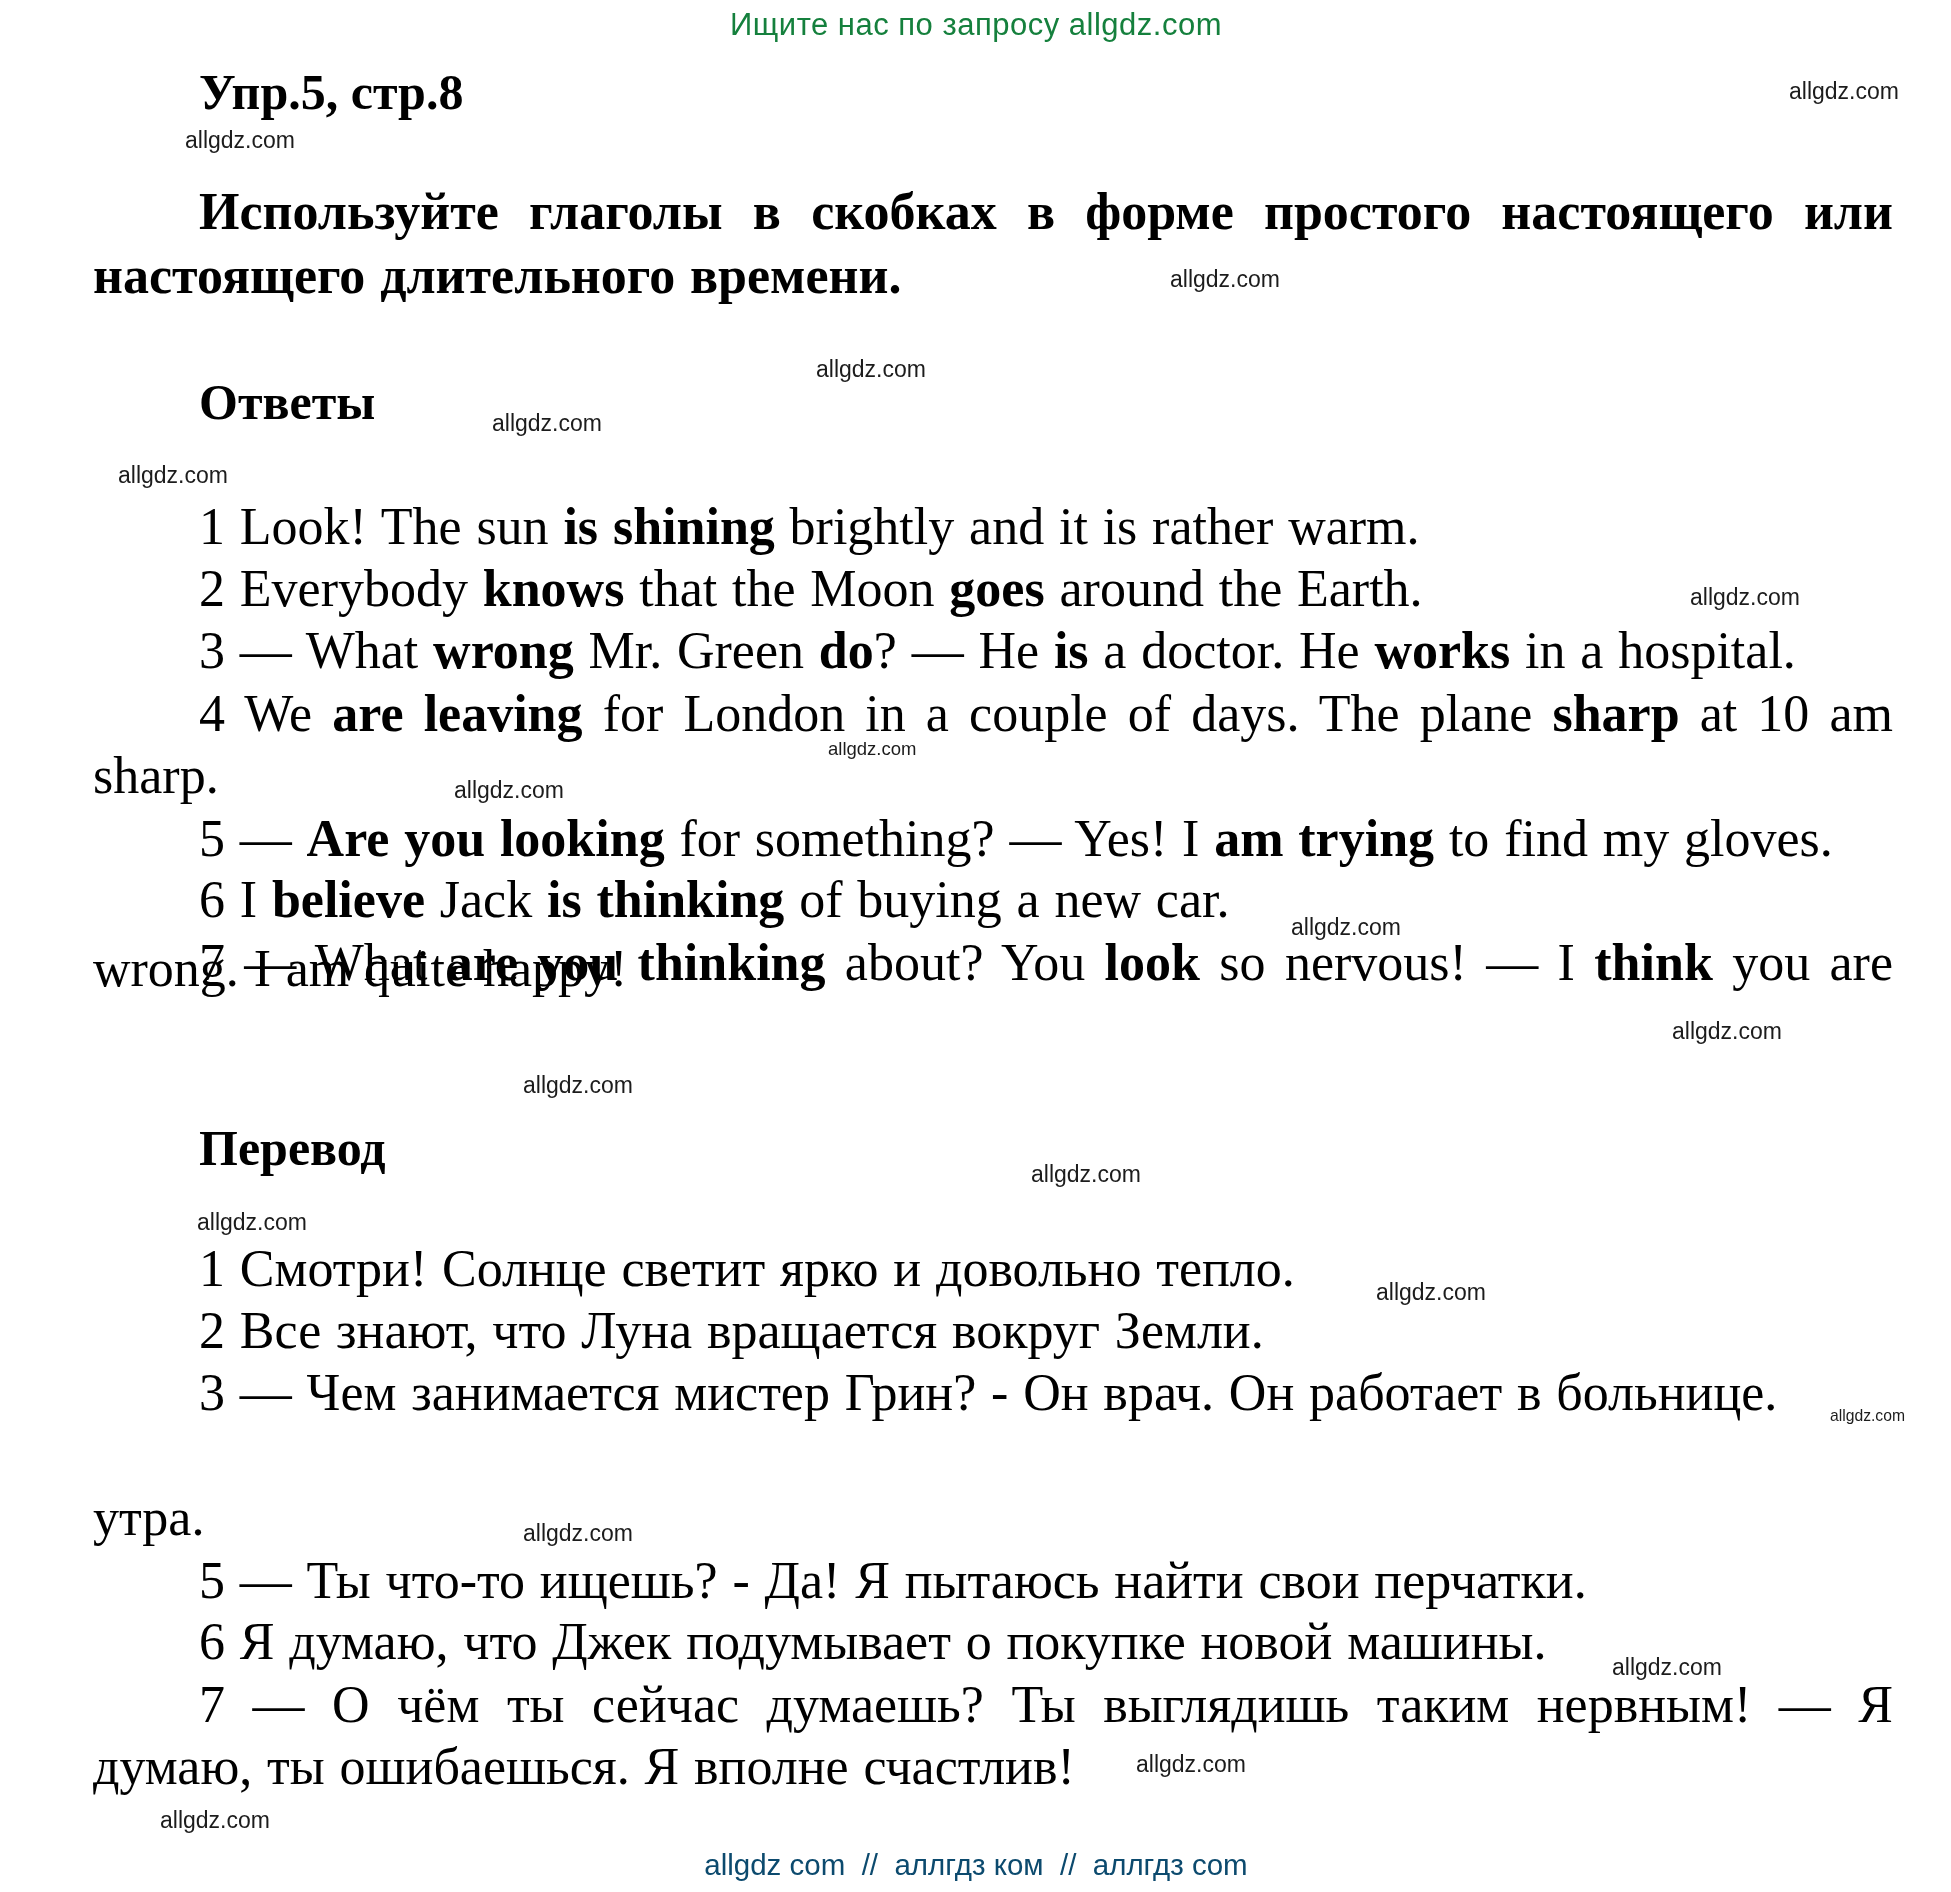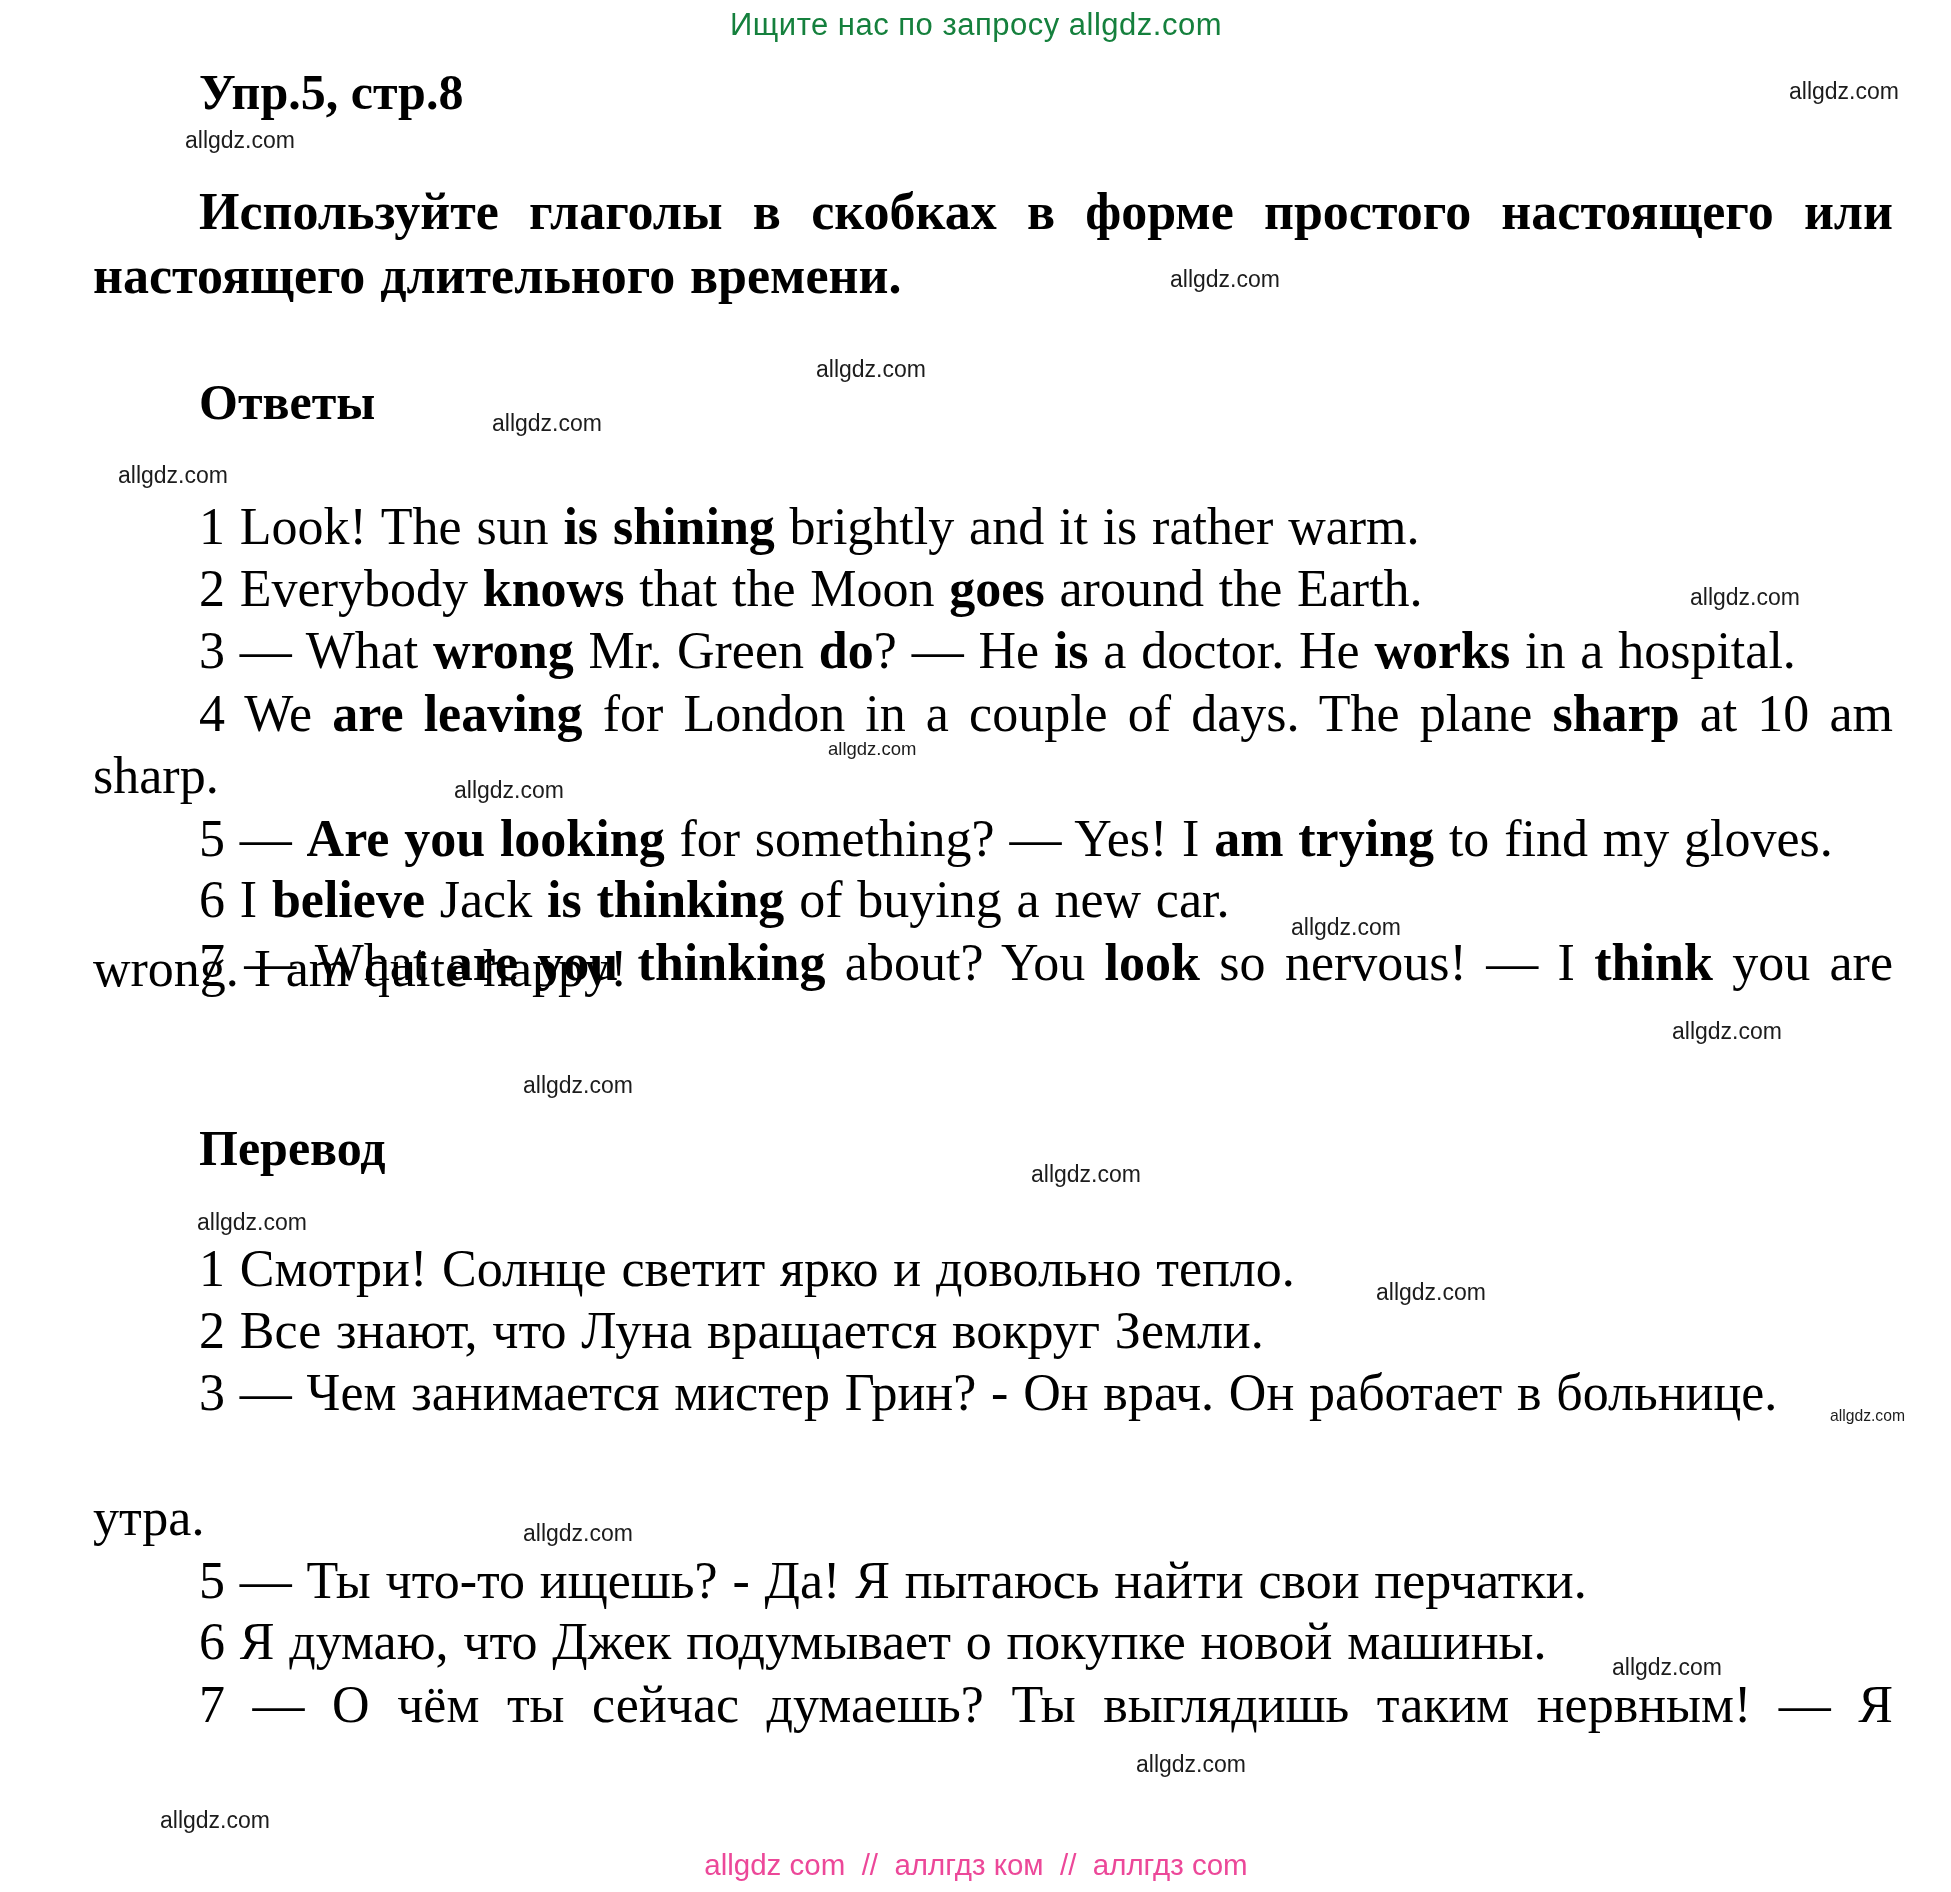--- a/index.html
+++ b/index.html
@@ -87,20 +87,21 @@
 
   <div class="h" style="top:1121px;">Перевод</div>
 
   <div class="line ind" style="top:1238px;">1 Смотри! Солнце светит ярко и довольно тепло.</div>
   <div class="line ind" style="top:1300px;">2 Все знают, что Луна вращается вокруг Земли.</div>
   <div class="line ind" style="top:1362px;">3 — Чем занимается мистер Грин? - Он врач. Он работает в больнице.</div>
   <div class="line" style="top:1487px;">утра.</div>
   <div class="line ind" style="top:1550px;">5 — Ты что-то ищешь? - Да! Я пытаюсь найти свои перчатки.</div>
   <div class="line ind" style="top:1611px;">6 Я думаю, что Джек подумывает о покупке новой машины.</div>
   <div class="line ind jl" style="top:1674px;">7 — О чём ты сейчас думаешь? Ты выглядишь таким нервным! — Я</div>
+  <div class="line" style="top:1736px;">думаю, ты ошибаешься. Я вполне счастлив!</div>
 
   <div class="wm" style="top:78px;left:1789px;">allgdz.com</div>
   <div class="wm" style="top:127px;left:185px;">allgdz.com</div>
   <div class="wm" style="top:266px;left:1170px;">allgdz.com</div>
   <div class="wm" style="top:356px;left:816px;">allgdz.com</div>
   <div class="wm" style="top:410px;left:492px;">allgdz.com</div>
   <div class="wm" style="top:462px;left:118px;">allgdz.com</div>
   <div class="wm" style="top:584px;left:1690px;">allgdz.com</div>
   <div class="wm wm-sm" style="top:738px;left:828px;">allgdz.com</div>
   <div class="wm" style="top:777px;left:454px;">allgdz.com</div>
@@ -109,16 +110,16 @@
   <div class="wm" style="top:1072px;left:523px;">allgdz.com</div>
   <div class="wm" style="top:1161px;left:1031px;">allgdz.com</div>
   <div class="wm" style="top:1209px;left:197px;">allgdz.com</div>
   <div class="wm" style="top:1279px;left:1376px;">allgdz.com</div>
   <div class="wm wm-xs" style="top:1407px;left:1830px;">allgdz.com</div>
   <div class="wm" style="top:1520px;left:523px;">allgdz.com</div>
   <div class="wm" style="top:1654px;left:1612px;">allgdz.com</div>
   <div class="wm" style="top:1751px;left:1136px;">allgdz.com</div>
   <div class="wm" style="top:1807px;left:160px;">allgdz.com</div>
 
-  <div class="footer" style="color: #ec4899;">allgdz com  //  аллгдз ком  //  аллгдз com</div>
+  <div class="footer" style="color: #0c4a6e;">allgdz com  //  аллгдз ком  //  аллгдз com</div>
 
 </div>
 
 
 </body></html>

